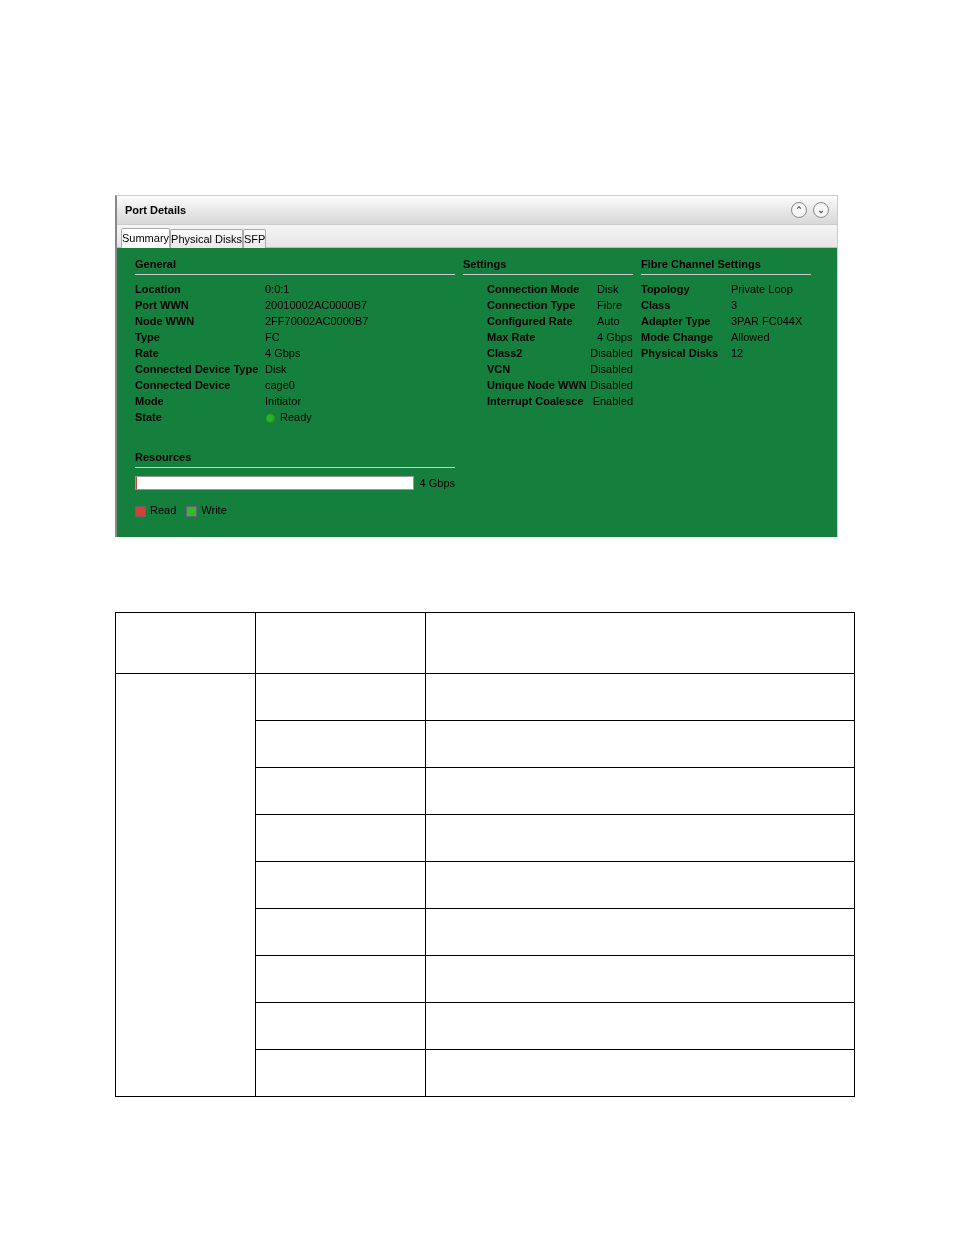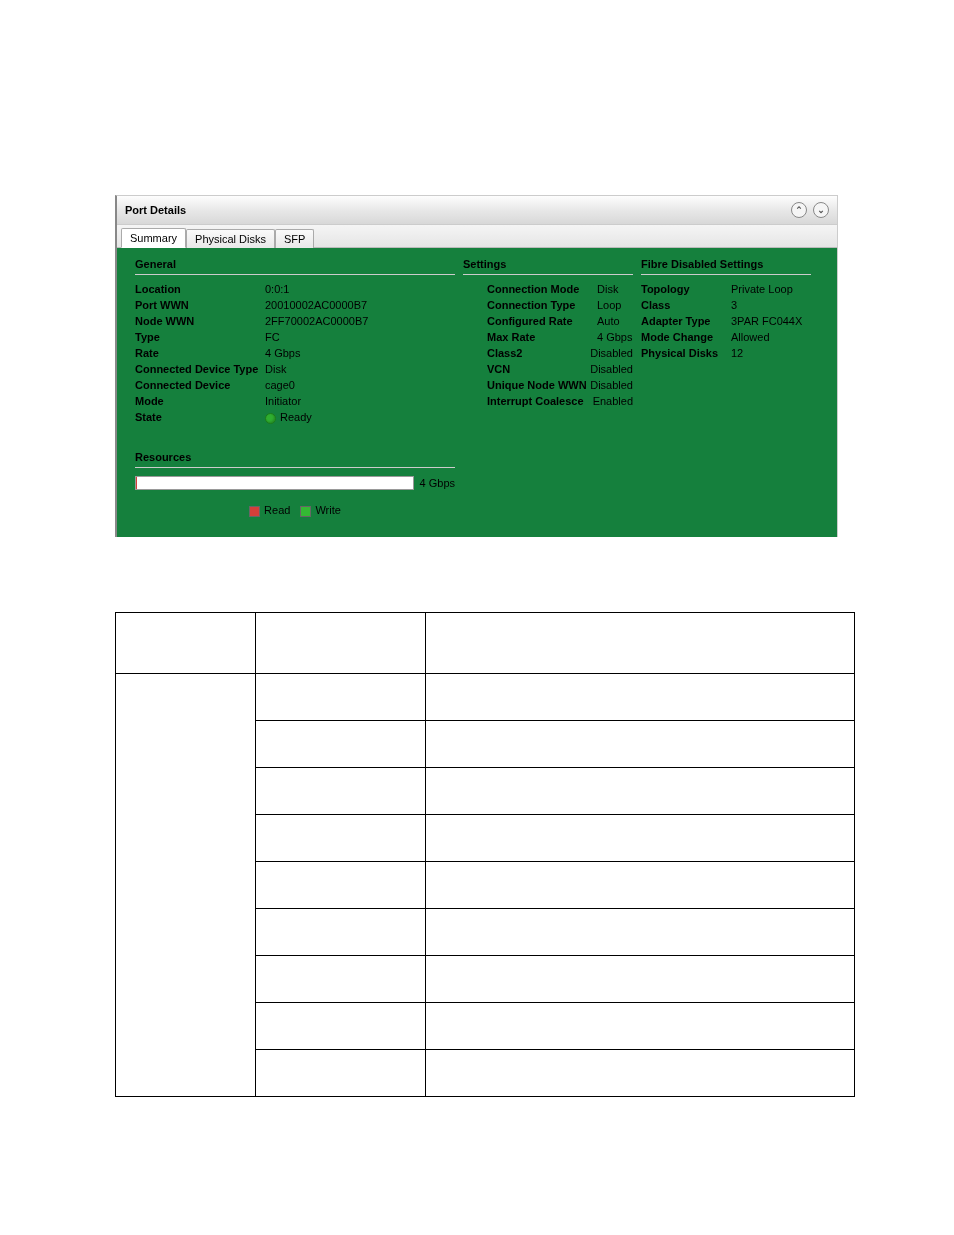--- a/index.html
+++ b/index.html
@@ -56,21 +56,21 @@
   }
   .tabs {
     height: 22px;
     background: linear-gradient(to bottom,#f5f5f5,#e5e5e5);
     display: flex;
     align-items: flex-end;
     padding-left: 4px;
     border-bottom: 1px solid #bbb;
   }
   .tab {
-    padding: 3px 8px;
+    padding: 3px 0;
     border: 1px solid #aaa;
     border-bottom: none;
     background: linear-gradient(to bottom,#fafafa,#e8e8e8);
     margin-right: 0px;
     font-size: 11px;
     position: relative;
     top: 1px;
     border-radius: 2px 2px 0 0;
   }
   .tab.active {
@@ -138,21 +138,20 @@
   .bar .read-fill {
     position:absolute; left:0; top:0; bottom:0;
     width: 0.5px;
     background:#d43f3a;
   }
   .bar-label {
     font-size: 11px;
   }
   .legend {
     display: flex;
-    justify-content: center;
     gap: 10px;
     margin-top: 14px;
   }
   .swatch {
     width: 9px; height: 9px;
     display: inline-block; margin-right: 4px;
     vertical-align: middle;
     border:1px solid #666;
   }
   .swatch.red { background:#d43f3a; }
@@ -256,21 +255,21 @@
       </div>
 
       <div class="col col-settings">
         <div class="sec-title">Settings</div>
         <div class="kv">
             <span class="k">Connection Mode</span>
             <span class="v">Disk</span>
           </div>
         <div class="kv">
             <span class="k">Connection Type</span>
-            <span class="v">Loop</span>
+            <span class="v">Fibre</span>
           </div>
         <div class="kv">
             <span class="k">Configured Rate</span>
             <span class="v">Auto</span>
           </div>
         <div class="kv">
             <span class="k">Max Rate</span>
             <span class="v">4 Gbps</span>
           </div>
         <div class="kv">
@@ -285,21 +284,21 @@
             <span class="k">Unique Node WWN</span>
             <span class="v">Disabled</span>
           </div>
         <div class="kv">
             <span class="k">Interrupt Coalesce</span>
             <span class="v">Enabled</span>
           </div>
       </div>
 
       <div class="col col-fc">
-        <div class="sec-title">Fibre Disabled Settings</div>
+        <div class="sec-title">Fibre Channel Settings</div>
         <div class="kv">
             <span class="k">Topology</span>
             <span class="v">Private Loop</span>
           </div>
         <div class="kv">
             <span class="k">Class</span>
             <span class="v">3</span>
           </div>
         <div class="kv">
             <span class="k">Adapter Type</span>

